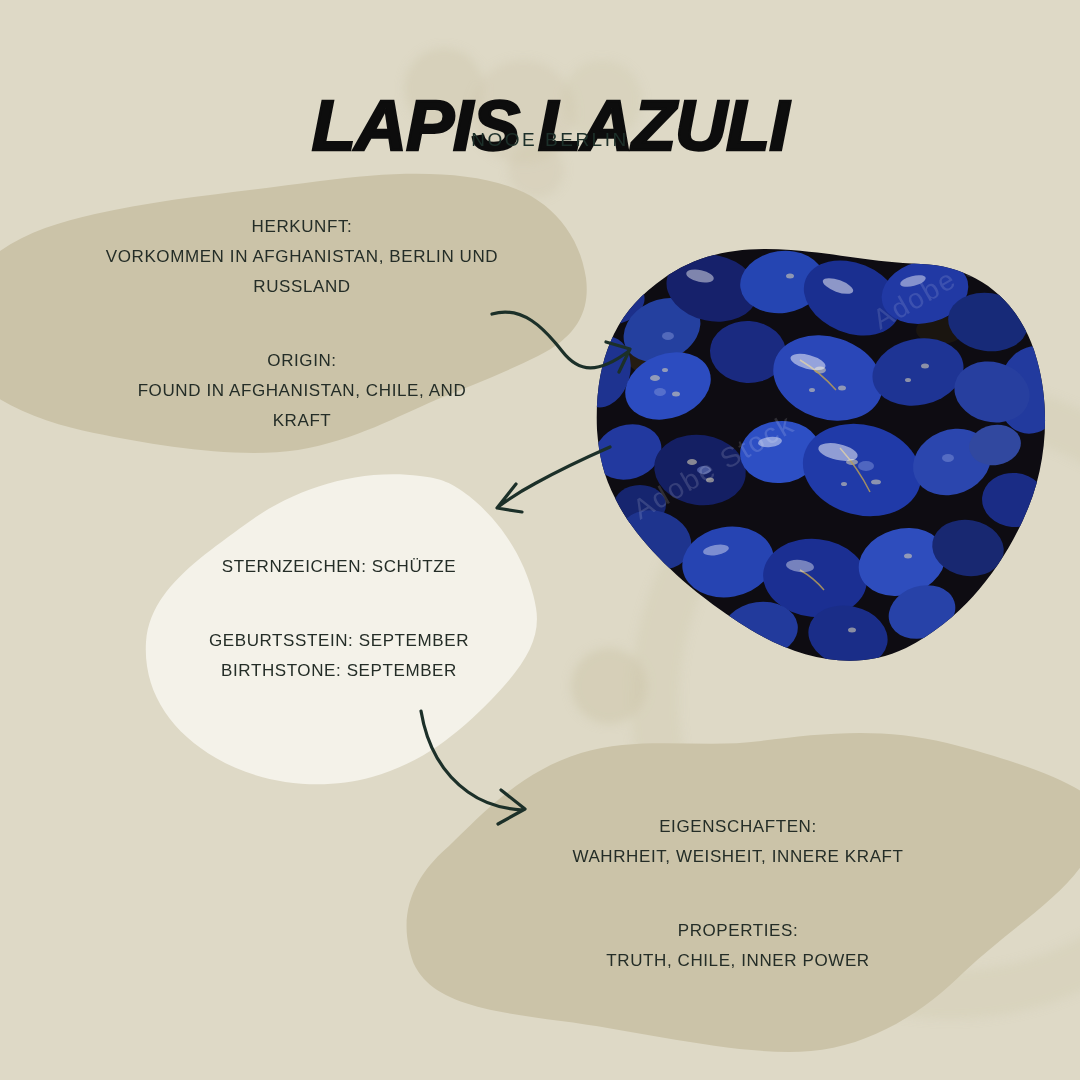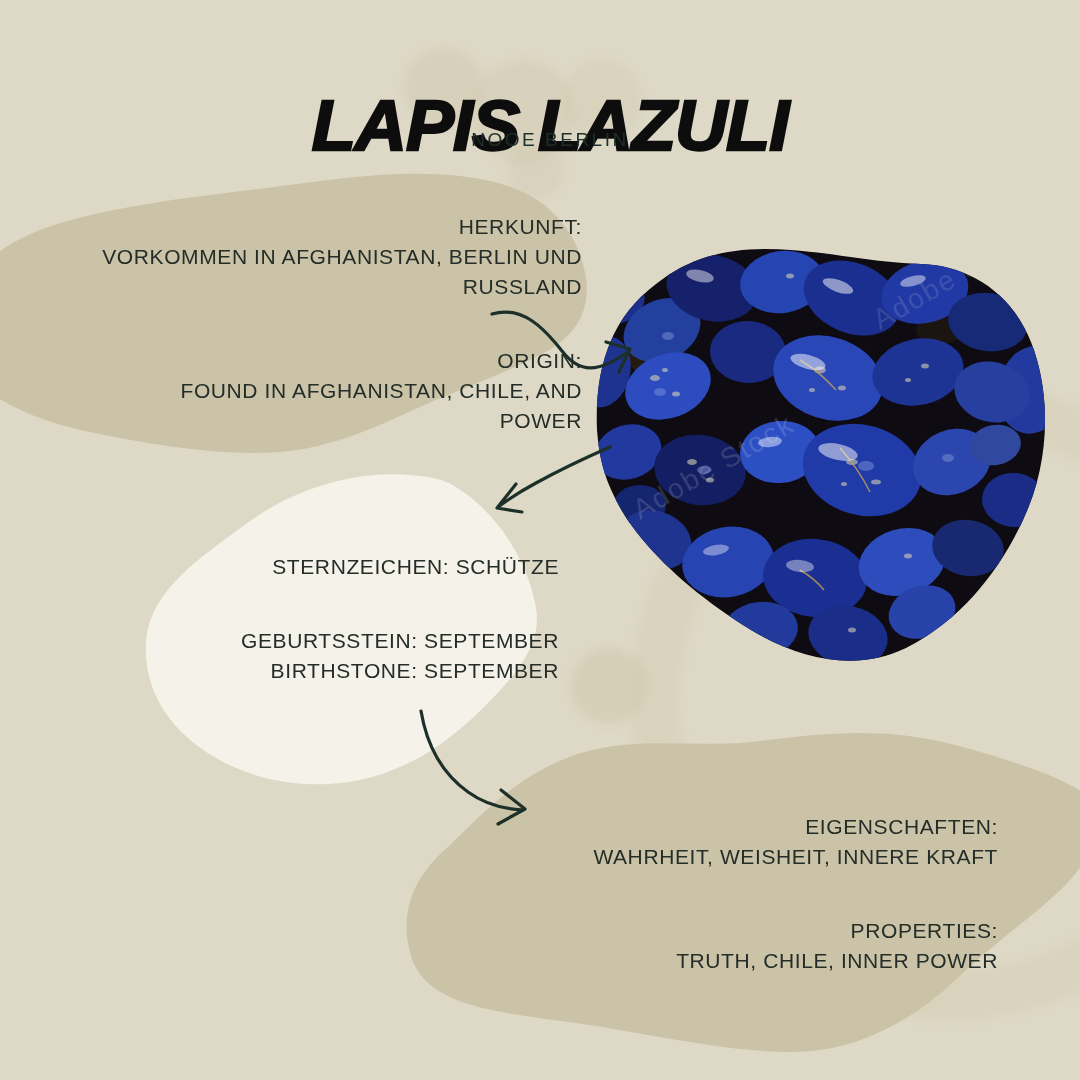--- a/index.html
+++ b/index.html
@@ -6,21 +6,21 @@
   .canvas{position:relative;width:1080px;height:1080px;overflow:hidden;
           font-family:"Liberation Sans",sans-serif;}
   svg.scene{position:absolute;left:0;top:0;}
   .title{position:absolute;left:20px;top:44px;width:1060px;text-align:center;
          font-style:italic;font-weight:900;font-size:70px;line-height:70px;
          letter-spacing:-1px;color:#0d0d0d;-webkit-text-stroke:2.4px #0d0d0d;
          transform:scaleX(1.03);}
   .subtitle{position:absolute;left:20px;top:125px;width:1060px;text-align:center;
          font-size:19px;line-height:30px;letter-spacing:2.5px;color:#1d302a;}
   .txt{position:absolute;color:#242d27;}
-  .line{font-size:21px;line-height:30px;letter-spacing:.6px;text-align:right;}
+  .line{font-size:17px;line-height:30px;letter-spacing:.6px;text-align:center;}
   .gap{margin-top:44px;}
   .origin-block{left:22px;top:212px;width:560px;}
   .zodiac-block{left:119px;top:552px;width:440px;}
   .props-block{left:478px;top:812px;width:520px;}
 </style>
 </head>
 <body>
 
 <div class="canvas">
 
@@ -143,21 +143,21 @@
 
   <h1 class="title">LAPIS LAZULI</h1>
   <div class="subtitle">NOOE BERLIN</div>
 
   <div class="txt origin-block">
     <div class="line">HERKUNFT:</div>
     <div class="line">VORKOMMEN IN AFGHANISTAN, BERLIN UND</div>
     <div class="line">RUSSLAND</div>
     <div class="line gap">ORIGIN:</div>
     <div class="line">FOUND IN AFGHANISTAN, CHILE, AND</div>
-    <div class="line">POWER</div>
+    <div class="line">KRAFT</div>
   </div>
 
   <div class="txt zodiac-block">
     <div class="line">STERNZEICHEN: SCHÜTZE</div>
     <div class="line gap">GEBURTSSTEIN: SEPTEMBER</div>
     <div class="line">BIRTHSTONE: SEPTEMBER</div>
   </div>
 
   <div class="txt props-block">
     <div class="line">EIGENSCHAFTEN:</div>

